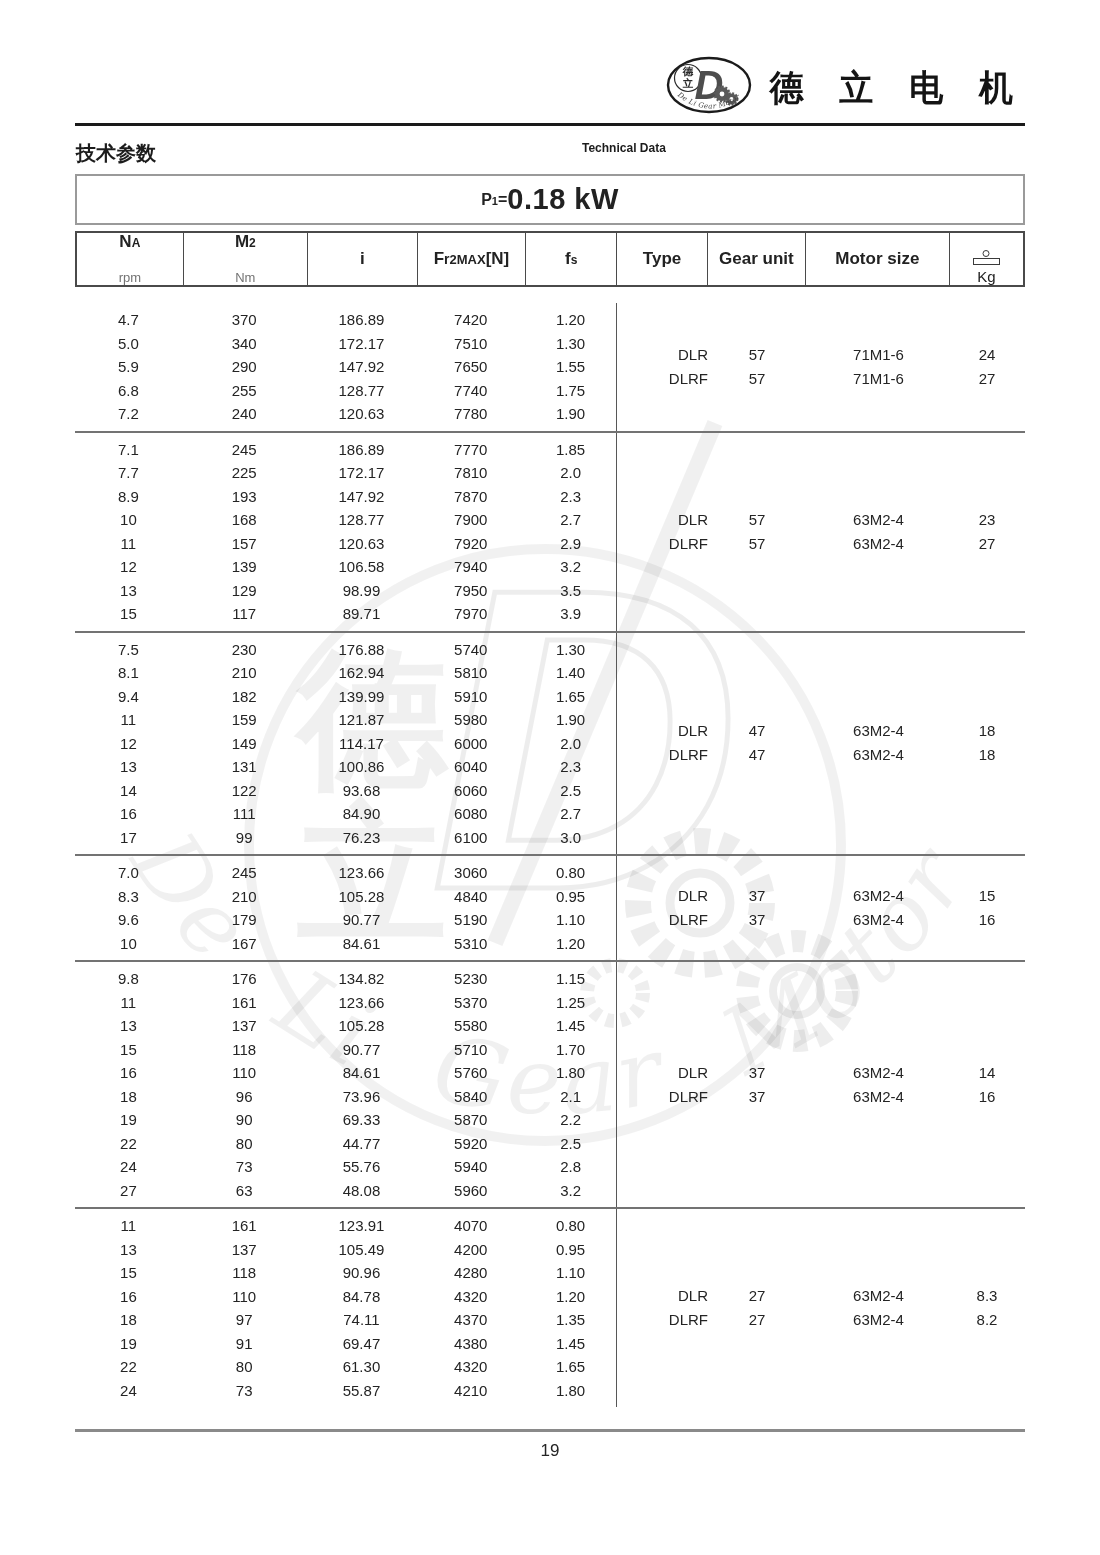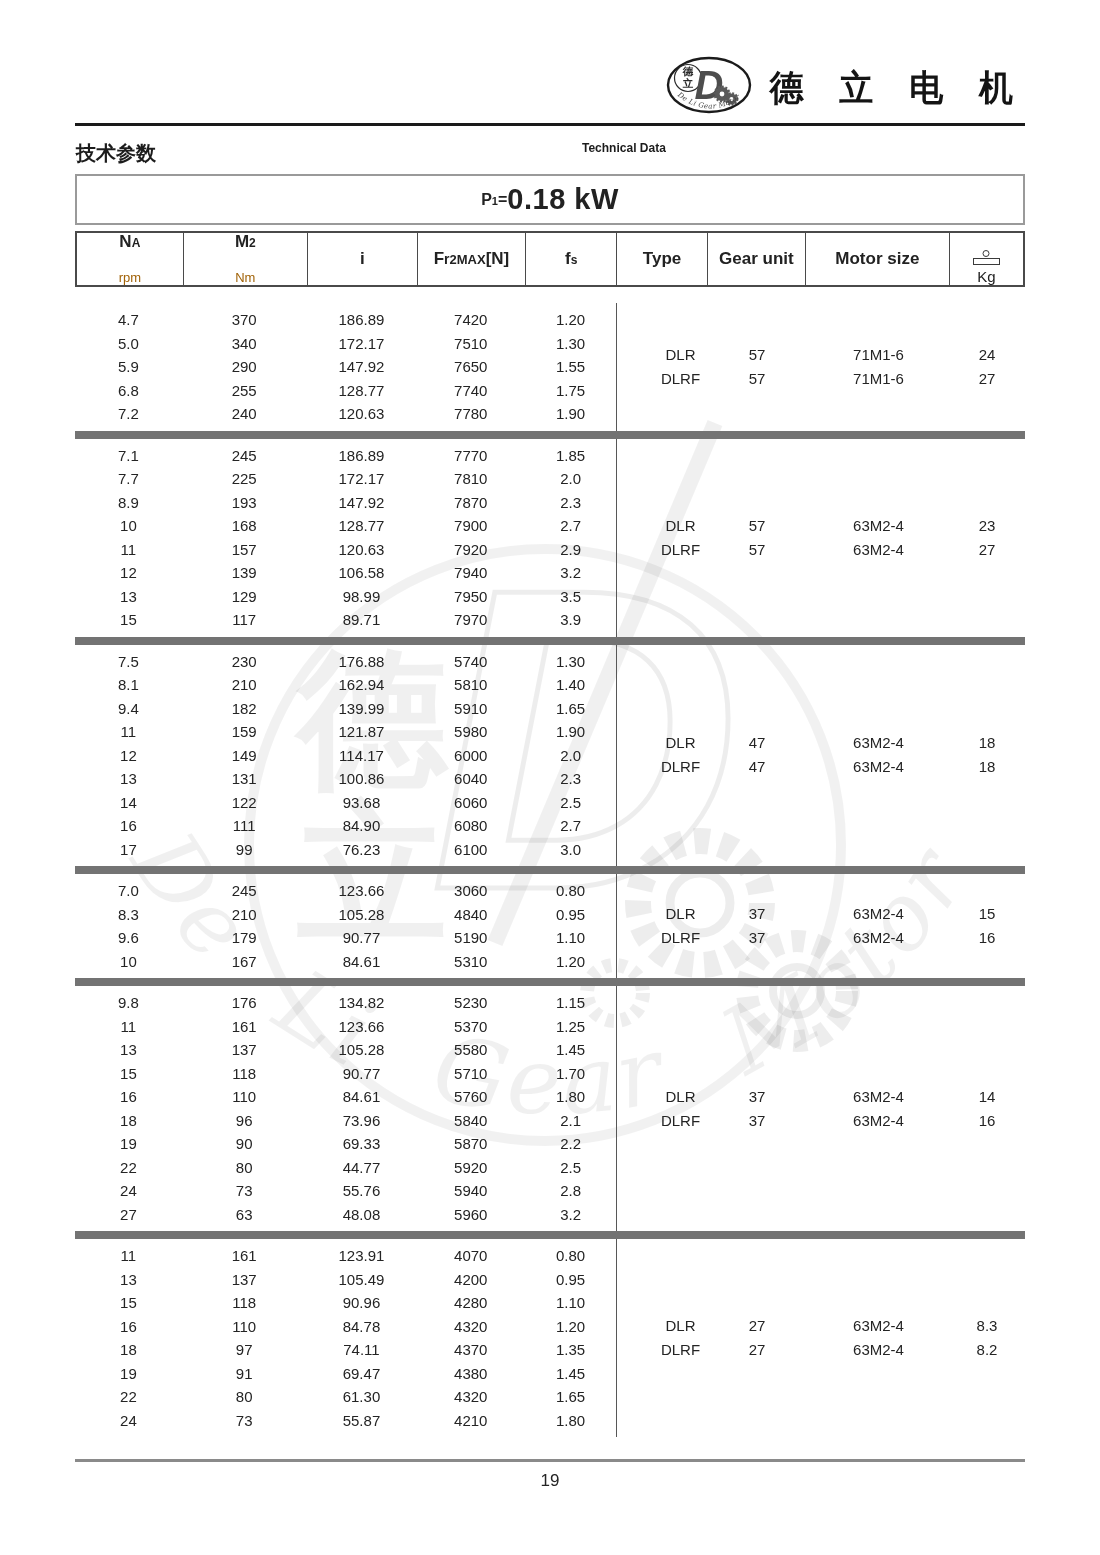--- a/index.html
+++ b/index.html
@@ -43,43 +43,43 @@
     display:flex; flex-direction:column; align-items:center; justify-content:center;
     border-left:1.5px solid #4a4a4a; min-width:0;
   }
   .hcell:first-child { border-left:none; }
   .hc0{flex:107} .hc1{flex:125} .hc2{flex:110} .hc3{flex:109} .hc4{flex:91}
   .hc5{flex:91}  .hc6{flex:98}  .hc7{flex:145} .hc8{flex:74}
   .hmain { font-size:17px; font-weight:bold; line-height:1.1; white-space:nowrap; }
   .hsub  { font-size:12px; font-weight:bold; }
   .hsub2 { font-size:13px; font-weight:bold; }
   .hmid  { font-size:14px; font-weight:bold; }
-  .hunit { font-size:13px; color:#a16207; margin-top:19px; }
+  .hunit { font-size:13px; color:#737373; margin-top:19px; }
   .kg-cell { justify-content:flex-start; padding-top:19px; box-sizing:border-box; }
   .kg-icon { width:25px; height:15px; border:1.5px solid #3a3a3a; position:relative; margin-top:6px; background:#fff; }
   .kg-icon::before {
     content:''; position:absolute; width:5px; height:5px; border:1.5px solid #3a3a3a;
     border-radius:50%; top:-9px; left:50%; transform:translateX(-50%); background:#fff;
   }
   .kg-label { font-size:15px; margin-top:3px; }
 
   
   .data-area { margin-top:16px; position:relative; }
   .wm { position:absolute; left:0; top:0; width:950px; height:1104px; z-index:0; pointer-events:none; }
   .blocks { position:relative; z-index:1; }
-  .block { display:flex; border-bottom:8px solid #737373; }
+  .block { display:flex; border-bottom:2px solid #737373; }
   .block:last-child { border-bottom:none; }
   .block-left { width:542px; border-right:1.5px solid #575757; padding:5px 0; box-sizing:border-box; }
   .block-right { flex:1; display:flex; flex-direction:column; justify-content:center; padding:5px 0; }
   .drow { display:flex; height:23.5px; line-height:23.5px; }
   .dcell { text-align:center; font-size:15px; color:#242424; }
   .c0{width:107px} .c1{width:125px} .c2{width:110px} .c3{width:109px} .c4{width:91px}
   .irow { display:flex; height:24px; line-height:24px; }
   .icell { font-size:15px; color:#242424; }
-  .ic0{width:91px; text-align:center; padding-left:36px; box-sizing:border-box;}
+  .ic0{width:91px; text-align:right; padding-left:36px; box-sizing:border-box;}
   .ic1{width:98px; text-align:center;}
   .ic2{width:145px; text-align:center;}
   .ic3{width:72px; text-align:center;}
 
   
   .footer-rule { height:3px; background:#8a8a8a; margin-top:22px; }
   .page-num { text-align:center; font-size:17px; color:#242424; margin-top:9px; }
 </style>
 </head>
 <body>

